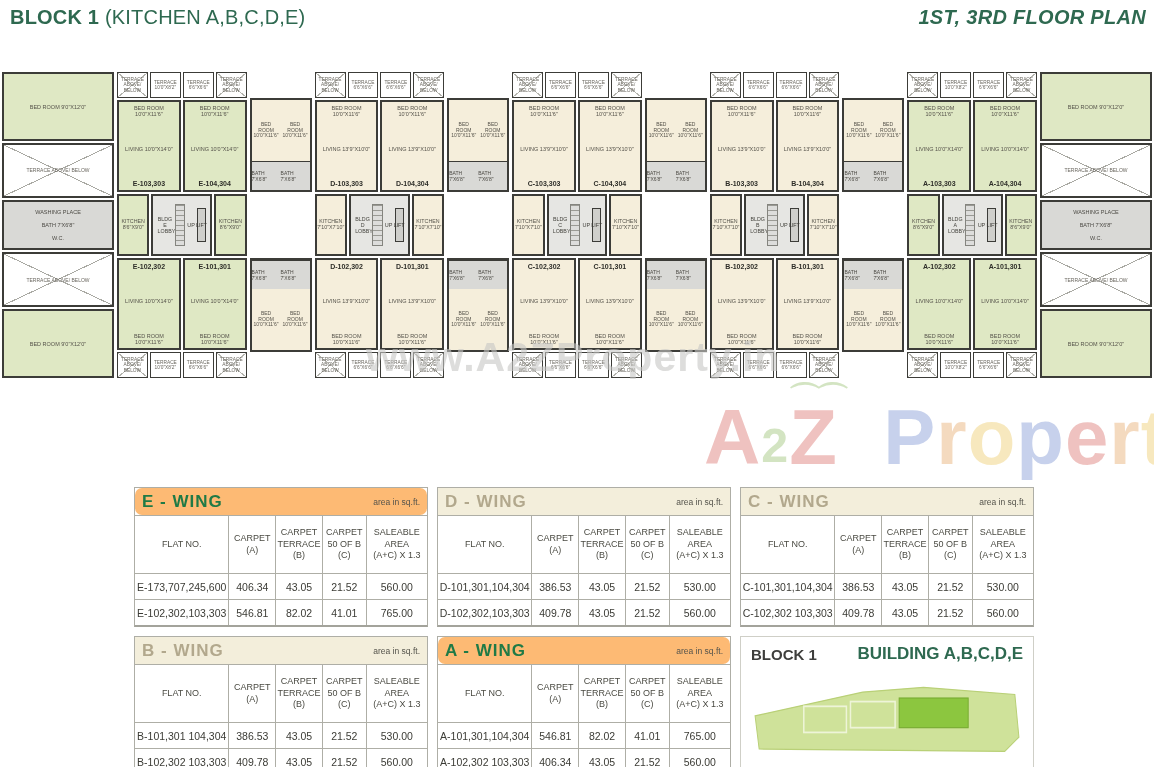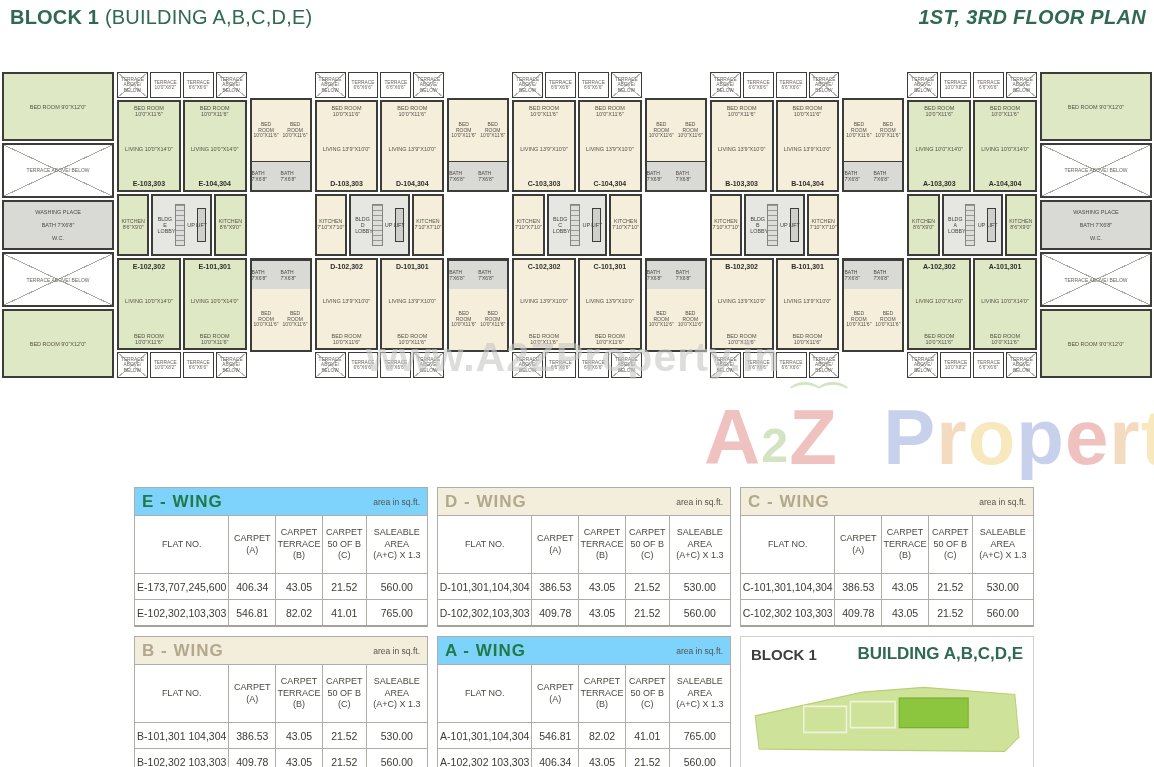--- a/index.html
+++ b/index.html
@@ -63,21 +63,21 @@
           letter-spacing:1px;white-space:nowrap;}
   .wm-logo{position:absolute;left:704px;top:392px;font-size:78px;font-weight:bold;opacity:.33;white-space:nowrap;
            letter-spacing:1px;}
   .wm-logo .sm{font-size:.62em;position:relative;top:-2px;}
   .wm-logo .mtn{position:absolute;left:84px;top:-16px;font-size:34px;letter-spacing:-6px;}
   
   .tgrid{position:absolute;left:0;top:487px;width:1154px;padding-left:134px;display:grid;
          grid-template-columns:294px 294px 294px;gap:9px;box-sizing:border-box;}
   .wtable{background:#fff;border:1px solid #aeaea6;border-bottom:2px solid #a3a39b;}
   .whead{height:27px;display:flex;align-items:center;justify-content:space-between;padding:0 7px;}
-  .wtable.green .whead{background:#7dd3fc;}
+  .wtable.green .whead{background:#fdba74;border-radius:7px;}
   .wtable.green .wname{color:#1f7a46;}
   .wtable.cream .whead{background:#f3eedb;}
   .wtable.cream .wname{color:#b2a88d;}
   .wname{font-size:17px;font-weight:bold;letter-spacing:1px;}
   .warea{font-size:8.5px;color:#55544c;text-align:right;}
   .cols{display:grid;grid-template-columns:32% 16% 16% 15% 21%;}
   .cell{border-left:1px solid #aeaea6;border-top:1px solid #aeaea6;display:flex;flex-direction:column;
         align-items:center;justify-content:center;text-align:center;}
   .cell:first-child{border-left:none;}
   .chead .cell{height:57px;font-size:9px;color:#4a4a42;line-height:1.3;}
@@ -87,21 +87,21 @@
   .phead{display:flex;justify-content:space-between;align-items:center;padding:7px 10px 0 10px;}
   .ptitle{font-weight:bold;font-size:15px;color:#3e3e3c;}
   .psub{font-weight:bold;font-size:17px;color:#2e6950;}
   .panel svg{flex:1;margin:2px 8px 7px 8px;}
 </style>
 </head>
 <body style="--green: #dfe8c4; --cream: #f5eedb; --wall: #3c3c38; --gray: #d9d9d6; --core: #e6e6e3;">
 
 <div class="hdr">
   <div class="lt" style="color: rgb(46, 105, 80);">
-    <b>BLOCK 1</b><span> (BUILDING A,B,C,D,E)</span>
+    <b>BLOCK 1</b><span> (KITCHEN A,B,C,D,E)</span>
   </div>
   <div class="rt" style="color: rgb(46, 105, 80);">1ST, 3RD FLOOR PLAN</div>
 </div>
 
 <div class="plan" id="plan">
     <div class="endcap">
       <div class="bedend green">BED ROOM 9'0"X12'0"</div>
       <div class="terrX">TERRACE ABOVE/ BELOW</div>
       <div class="midend">
         <div>WASHING PLACE</div>

